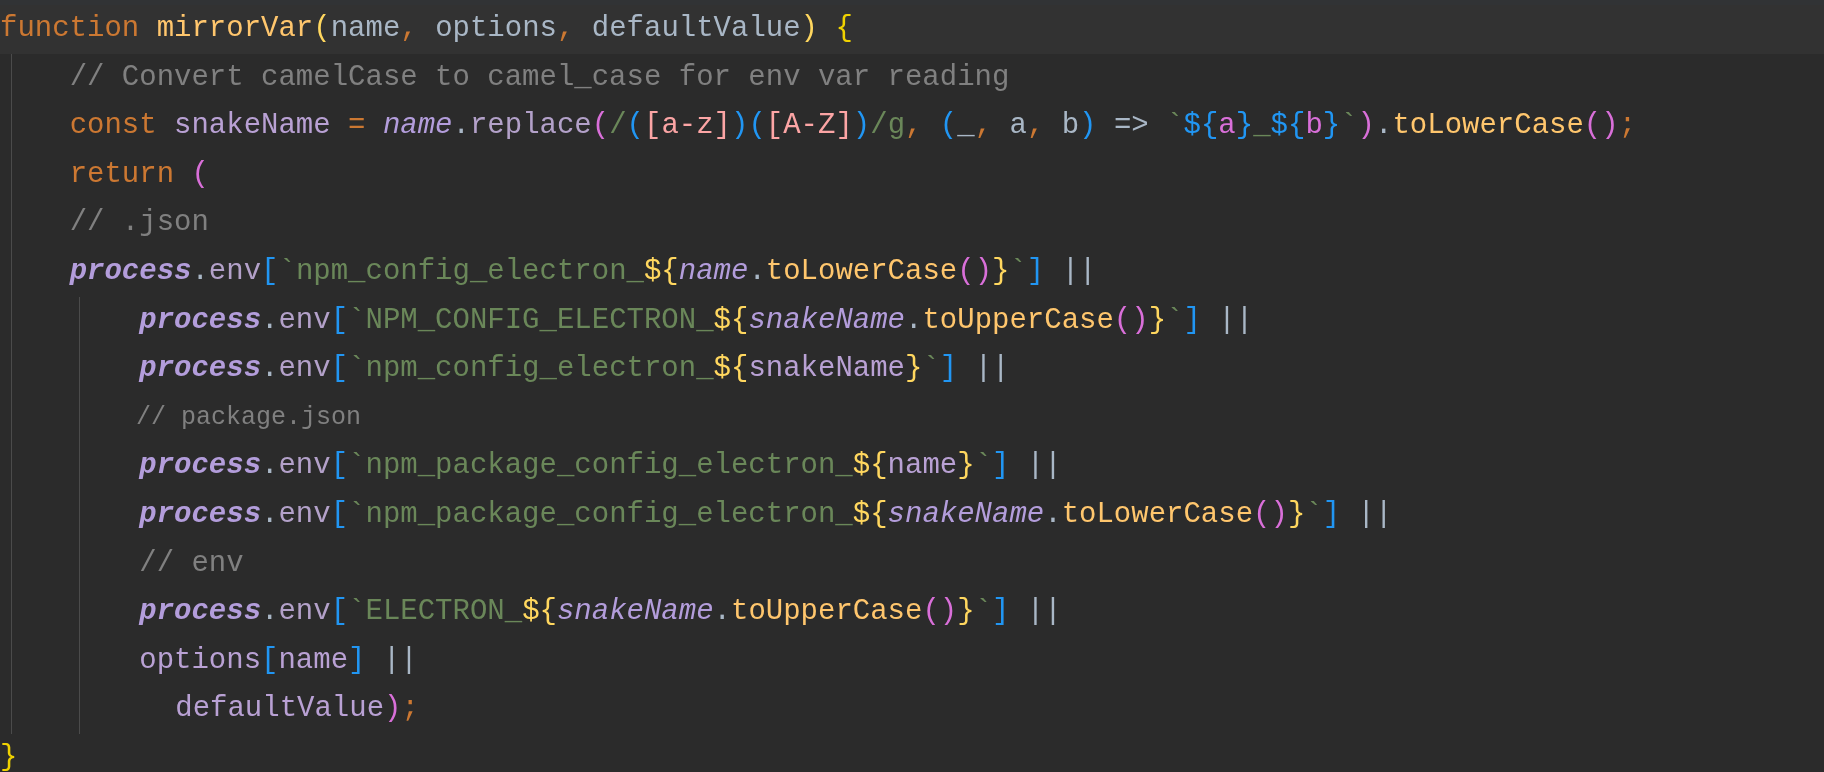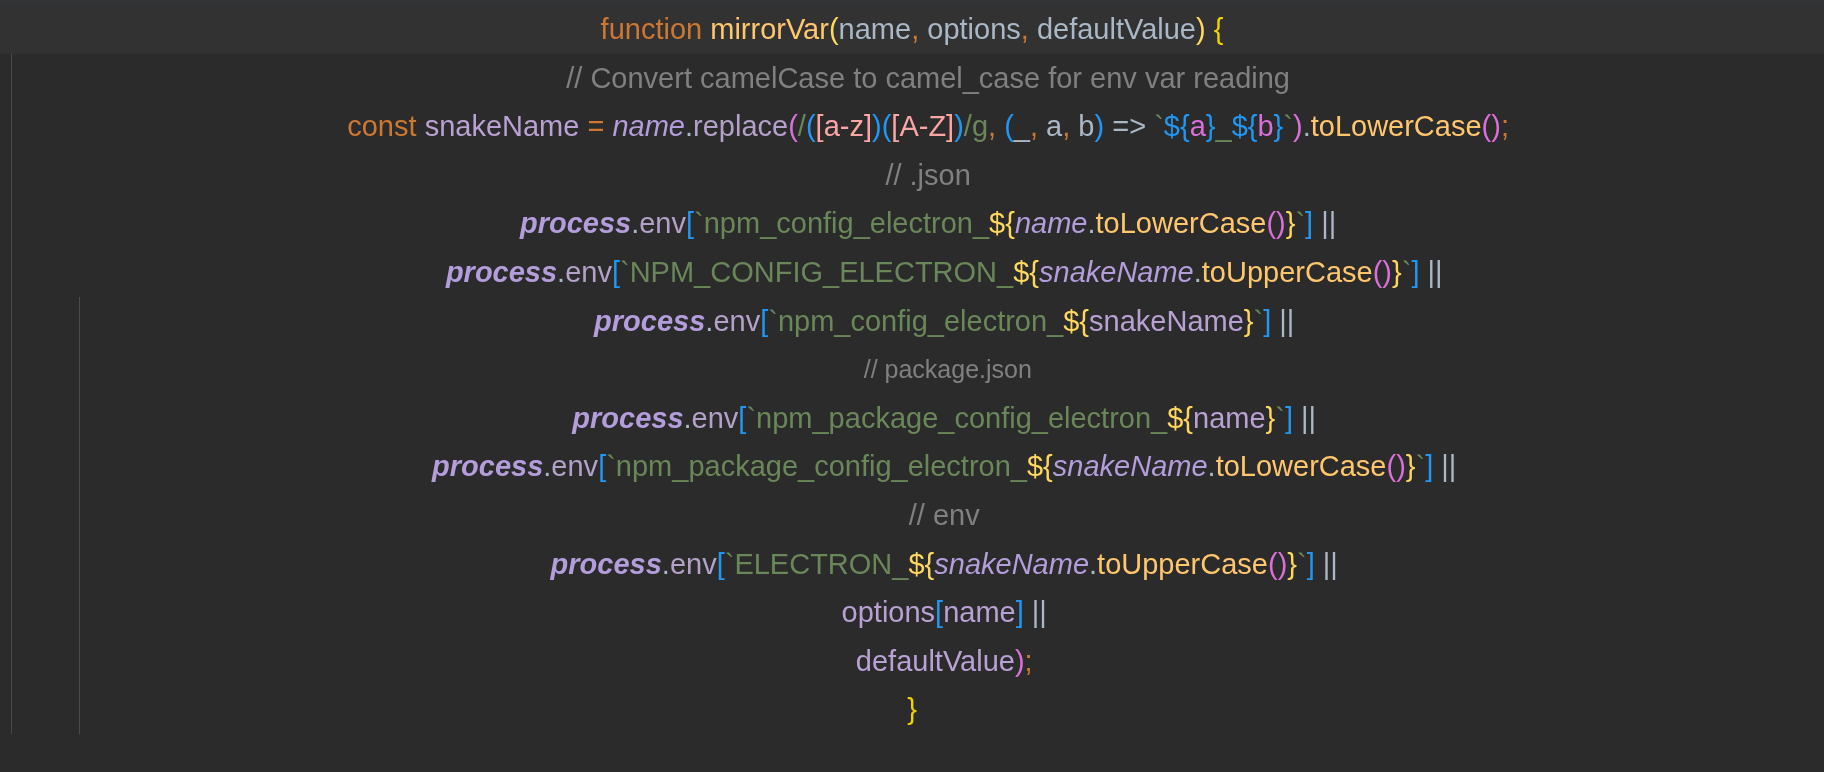--- a/index.html
+++ b/index.html
@@ -40,22 +40,21 @@
     width: 1824px;
   }
 
   .line {
     position: relative;
     height: 48.6px;
     line-height: 48.6px;
     white-space: pre;
     font-size: 29px;
     letter-spacing: 0px;
-    font-family: Liberation Sans, sans-serif;
-    text-align: center;
+    font-family: Liberation Mono, monospace;
   }
   .line.hl {
     background: #323232;
   }
 
   
   .guide {
     position: absolute;
     top: 0;
     width: 1px;
@@ -94,27 +93,28 @@
 
   <div class="clip-top"></div>
 
   <div class="guide" id="guide-1" style="top: 53.6px; height: 680.4px; background: rgb(75, 75, 75);"></div>
   <div class="guide" id="guide-2" style="top: 296.6px; height: 437.4px; background: rgb(75, 75, 75);"></div>
 
   <div class="code-area" id="code-area" style="top: 5px;">
       <div class="line hl" style="height: 48.6px; line-height: 48.6px; font-size: 29px;"><span class="t-kw">function</span><span class="t-plain"> </span><span class="t-fn">mirrorVar</span><span class="t-paren-y">(</span><span class="t-param">name</span><span class="t-op">,</span><span class="t-plain"> </span><span class="t-param">options</span><span class="t-op">,</span><span class="t-plain"> </span><span class="t-param">defaultValue</span><span class="t-paren-y">)</span><span class="t-plain"> </span><span class="t-brace-y">{</span></div>
       <div class="line" style="height: 48.6px; line-height: 48.6px; font-size: 29px;"><span class="t-plain">    </span><span class="t-comment">// Convert camelCase to camel_case for env var reading</span></div>
       <div class="line" style="height: 48.6px; line-height: 48.6px; font-size: 29px;"><span class="t-plain">    </span><span class="t-kw">const</span><span class="t-plain"> </span><span class="t-field">snakeName</span><span class="t-plain"> </span><span class="t-op">=</span><span class="t-plain"> </span><span class="t-var-it">name</span><span class="t-dot">.</span><span class="t-prop">replace</span><span class="t-paren-m">(</span><span class="t-regex">/</span><span class="t-regex-grp">(</span><span class="t-regex-cls">[a-z]</span><span class="t-regex-grp">)</span><span class="t-regex-grp">(</span><span class="t-regex-cls">[A-Z]</span><span class="t-regex-grp">)</span><span class="t-regex">/g</span><span class="t-op">,</span><span class="t-plain"> </span><span class="t-paren-b">(</span><span class="t-param">_</span><span class="t-op">,</span><span class="t-plain"> </span><span class="t-param">a</span><span class="t-op">,</span><span class="t-plain"> </span><span class="t-param">b</span><span class="t-paren-b">)</span><span class="t-plain"> </span><span class="t-opgray">=&gt;</span><span class="t-plain"> </span><span class="t-string">`</span><span class="t-paren-b">${</span><span class="t-paren-m">a</span><span class="t-paren-b">}</span><span class="t-string">_</span><span class="t-paren-b">${</span><span class="t-paren-m">b</span><span class="t-paren-b">}</span><span class="t-string">`</span><span class="t-paren-m">)</span><span class="t-dot">.</span><span class="t-fn-call">toLowerCase</span><span class="t-paren-m">(</span><span class="t-paren-m">)</span><span class="t-op">;</span></div>
+      <div class="line" style="height: 48.6px; line-height: 48.6px; font-size: 29px;"><span class="t-plain">    </span><span class="t-kw">return</span><span class="t-plain"> </span><span class="t-paren-m">(</span></div>
       <div class="line" style="height: 48.6px; line-height: 48.6px; font-size: 29px;"><span class="t-plain">    </span><span class="t-comment">// .json</span></div>
       <div class="line" style="height: 48.6px; line-height: 48.6px; font-size: 29px;"><span class="t-plain">    </span><span class="t-field-it">process</span><span class="t-dot">.</span><span class="t-prop">env</span><span class="t-paren-b">[</span><span class="t-string">`npm_config_electron_</span><span class="t-paren-y">${</span><span class="t-var-it">name</span><span class="t-dot">.</span><span class="t-fn-call">toLowerCase</span><span class="t-paren-m">(</span><span class="t-paren-m">)</span><span class="t-paren-y">}</span><span class="t-string">`</span><span class="t-paren-b">]</span><span class="t-plain"> </span><span class="t-opgray">||</span></div>
       <div class="line" style="height: 48.6px; line-height: 48.6px; font-size: 29px;"><span class="t-plain">        </span><span class="t-field-it">process</span><span class="t-dot">.</span><span class="t-prop">env</span><span class="t-paren-b">[</span><span class="t-string">`NPM_CONFIG_ELECTRON_</span><span class="t-paren-y">${</span><span class="t-var-it">snakeName</span><span class="t-dot">.</span><span class="t-fn-call">toUpperCase</span><span class="t-paren-m">(</span><span class="t-paren-m">)</span><span class="t-paren-y">}</span><span class="t-string">`</span><span class="t-paren-b">]</span><span class="t-plain"> </span><span class="t-opgray">||</span></div>
       <div class="line" style="height: 48.6px; line-height: 48.6px; font-size: 29px;"><span class="t-plain">        </span><span class="t-field-it">process</span><span class="t-dot">.</span><span class="t-prop">env</span><span class="t-paren-b">[</span><span class="t-string">`npm_config_electron_</span><span class="t-paren-y">${</span><span class="t-field">snakeName</span><span class="t-paren-y">}</span><span class="t-string">`</span><span class="t-paren-b">]</span><span class="t-plain"> </span><span class="t-opgray">||</span></div>
       <div class="line" style="height: 48.6px; line-height: 48.6px; font-size: 25px; padding-left: 16px;"><span class="t-plain">        </span><span class="t-comment">// package.json</span></div>
       <div class="line" style="height: 48.6px; line-height: 48.6px; font-size: 29px;"><span class="t-plain">        </span><span class="t-field-it">process</span><span class="t-dot">.</span><span class="t-prop">env</span><span class="t-paren-b">[</span><span class="t-string">`npm_package_config_electron_</span><span class="t-paren-y">${</span><span class="t-field">name</span><span class="t-paren-y">}</span><span class="t-string">`</span><span class="t-paren-b">]</span><span class="t-plain"> </span><span class="t-opgray">||</span></div>
       <div class="line" style="height: 48.6px; line-height: 48.6px; font-size: 29px;"><span class="t-plain">        </span><span class="t-field-it">process</span><span class="t-dot">.</span><span class="t-prop">env</span><span class="t-paren-b">[</span><span class="t-string">`npm_package_config_electron_</span><span class="t-paren-y">${</span><span class="t-var-it">snakeName</span><span class="t-dot">.</span><span class="t-fn-call">toLowerCase</span><span class="t-paren-m">(</span><span class="t-paren-m">)</span><span class="t-paren-y">}</span><span class="t-string">`</span><span class="t-paren-b">]</span><span class="t-plain"> </span><span class="t-opgray">||</span></div>
       <div class="line" style="height: 48.6px; line-height: 48.6px; font-size: 29px;"><span class="t-plain">        </span><span class="t-comment">// env</span></div>
       <div class="line" style="height: 48.6px; line-height: 48.6px; font-size: 29px;"><span class="t-plain">        </span><span class="t-field-it">process</span><span class="t-dot">.</span><span class="t-prop">env</span><span class="t-paren-b">[</span><span class="t-string">`ELECTRON_</span><span class="t-paren-y">${</span><span class="t-var-it">snakeName</span><span class="t-dot">.</span><span class="t-fn-call">toUpperCase</span><span class="t-paren-m">(</span><span class="t-paren-m">)</span><span class="t-paren-y">}</span><span class="t-string">`</span><span class="t-paren-b">]</span><span class="t-plain"> </span><span class="t-opgray">||</span></div>
       <div class="line" style="height: 48.6px; line-height: 48.6px; font-size: 29px;"><span class="t-plain">        </span><span class="t-field">options</span><span class="t-paren-b">[</span><span class="t-field">name</span><span class="t-paren-b">]</span><span class="t-plain"> </span><span class="t-opgray">||</span></div>
-      <div class="line" style="height: 48.6px; line-height: 48.6px; font-size: 29px;"><span class="t-plain">        </span><span class="t-field">defaultValue</span><span class="t-paren-m">)</span><span class="t-op">;</span></div>
+      <div class="line" style="height: 48.6px; line-height: 48.6px; font-size: 29px; padding-left: 36px;"><span class="t-plain">        </span><span class="t-field">defaultValue</span><span class="t-paren-m">)</span><span class="t-op">;</span></div>
       <div class="line" style="height: 48.6px; line-height: 48.6px; font-size: 29px;"><span class="t-brace-y">}</span></div>
     </div>
 
 </div>
 
 </body></html>

